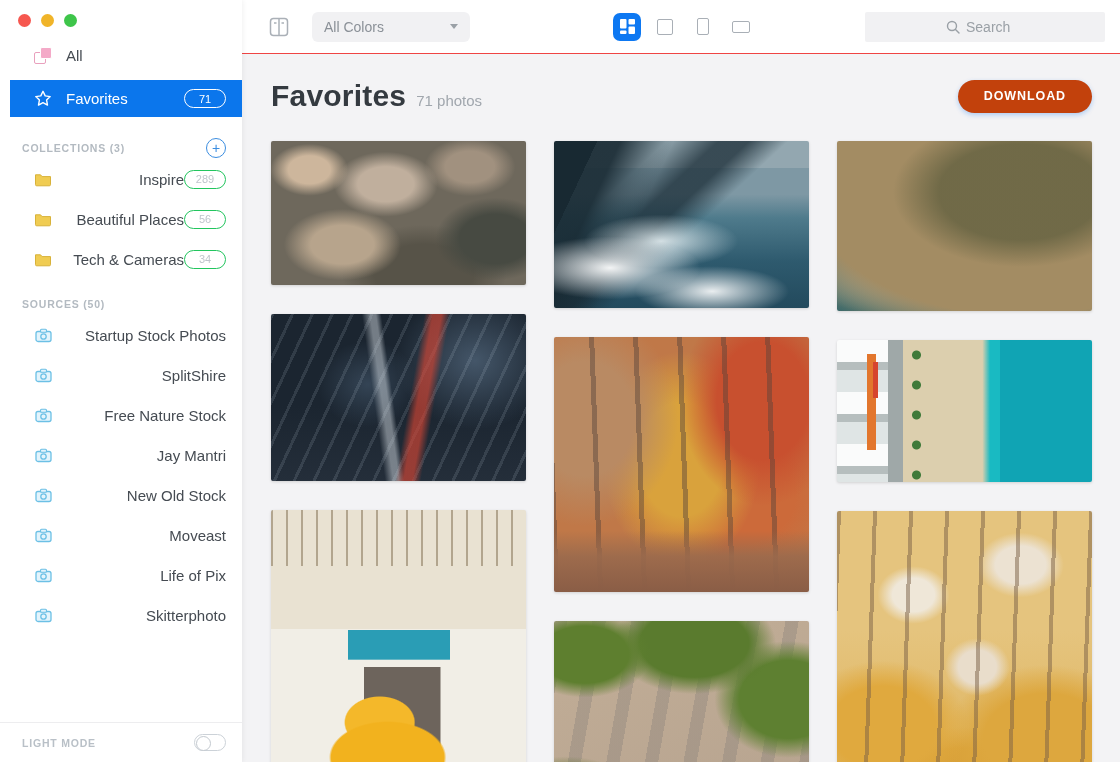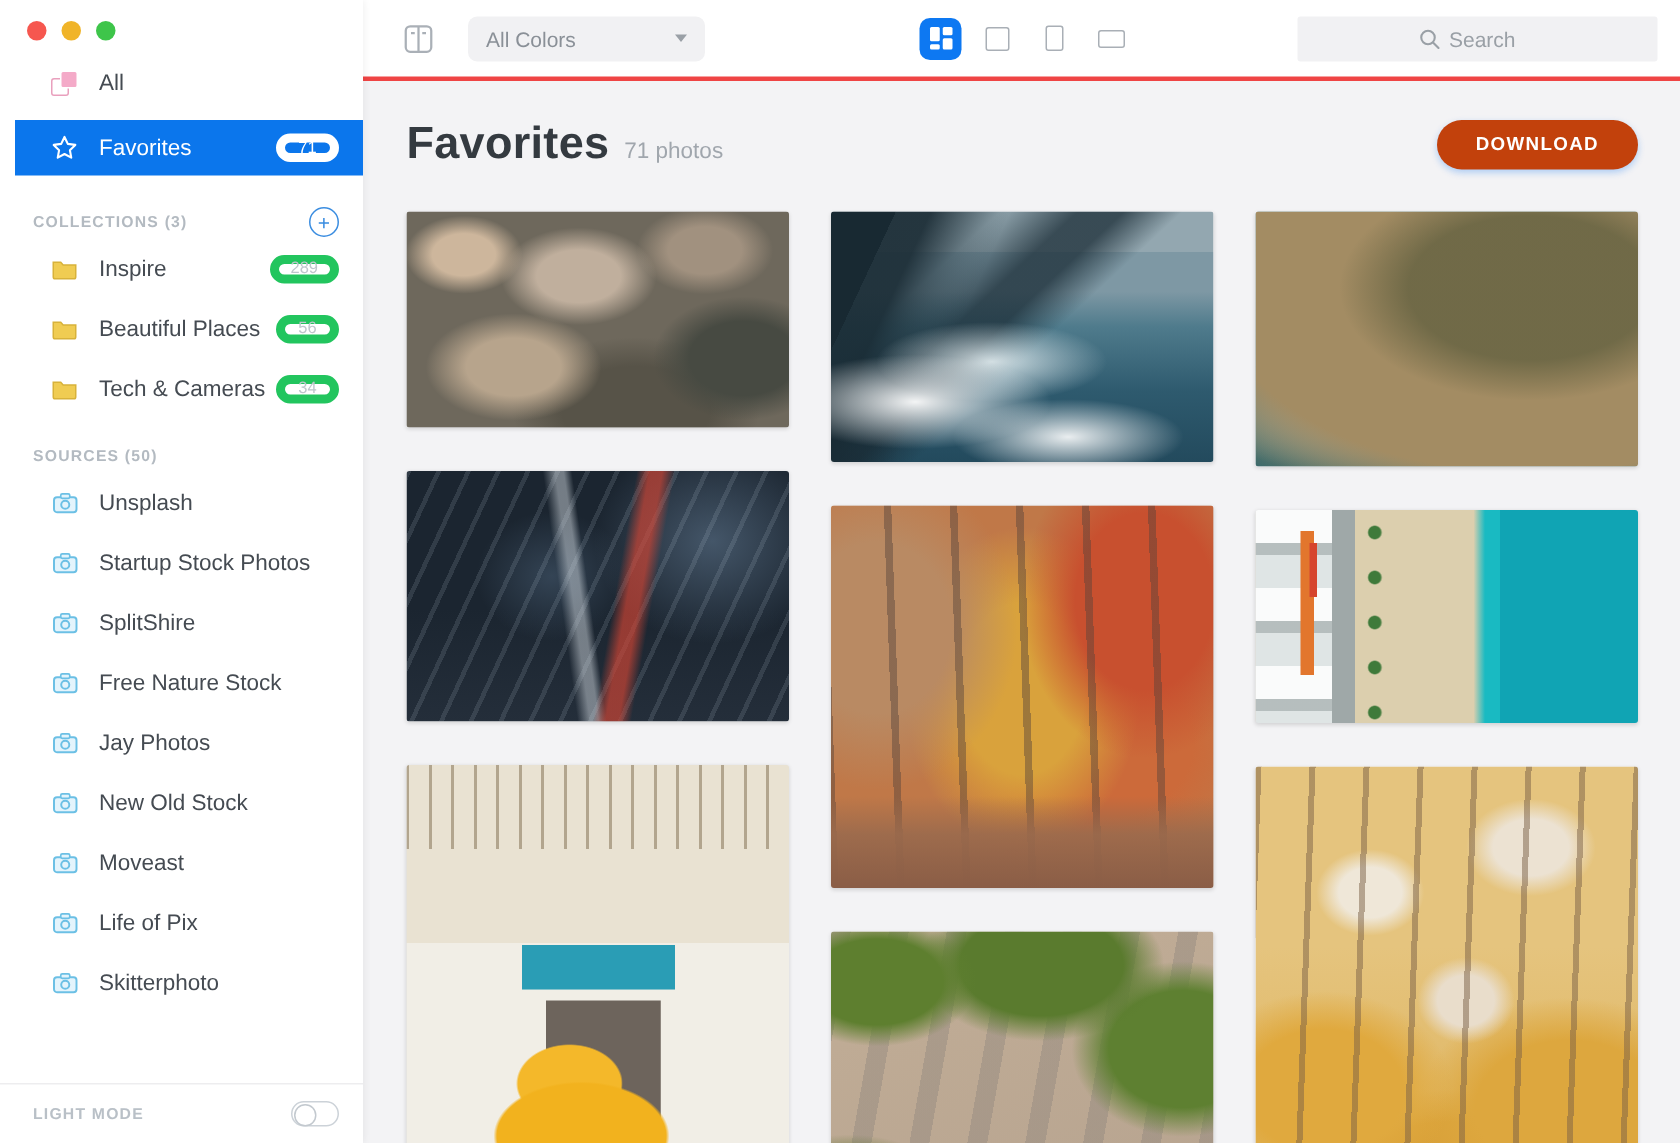--- a/index.html
+++ b/index.html
@@ -20,47 +20,47 @@
   .side-item.selected { background:#0b76ec; color:#ffffff; margin-top:6px; }
 
   .icon-cell { width:22px; display:flex; justify-content:center; align-items:center; flex:0 0 22px; }
 
   
   .all-icon { position:relative; width:18px; height:17px; }
   .all-icon i { position:absolute; width:12px; height:12px; border-radius:2px; }
   .all-icon i.back { left:0; bottom:0; border:1.5px solid #e9a0bd; background:#fff; }
   .all-icon i.front { right:0; top:0; background:#f4aac8; border:1px solid #fff; }
 
-  .badge { min-width:42px; height:19px; border-radius:10px; border:6px solid #22c55e;
+  .badge { min-width:42px; height:19px; border-radius:10px; border:1px solid #22c55e;
     color:#bfc5cc; font-size:11px; display:flex; align-items:center; justify-content:center;
     padding:0 8px; background:transparent; }
   .side-item.selected .badge { border-color:#ffffff; color:#ffffff; }
 
   .sect-head { display:flex; align-items:center; justify-content:space-between;
     padding:0 16px 0 22px; margin-top:20px; height:22px; }
   .sect-head .txt { font-size:10.5px; letter-spacing:.8px; color:#b3bac1; font-weight:bold; }
   .plus-btn { width:20px; height:20px; border-radius:50%; border:1.5px solid #3b8de0;
     background:#fff; color:#3b8de0; font-size:14px; line-height:16px; cursor:pointer;
     display:flex; align-items:center; justify-content:center; }
   .plus-btn::before { content:"+"; margin-top:-1px; }
 
-  .rows .side-item { height:40px; }
+  .rows .side-item { height:40px;text-align:right; }
 
   .side-footer { position:absolute; left:0; bottom:0; width:242px; height:40px;
     border-top:1px solid #ededef; display:flex; align-items:center;
     justify-content:space-between; padding:0 16px 0 22px; background:#fff; }
   .side-footer .txt { font-size:10.5px; letter-spacing:.8px; color:#b9c0c7; font-weight:bold;text-align:right; }
   .toggle { width:32px; height:17px; border:1px solid #ccd2d8; border-radius:9px;
     position:relative; cursor:pointer; background:#fff; }
   .toggle::before { content:""; position:absolute; left:1px; top:1px; width:13px; height:13px;
     border-radius:50%; border:1px solid #c3c9cf; background:#fff; }
 
   
   .topbar { position:absolute; left:242px; top:0; right:0; height:54px; background:#fff;
-    border-bottom:3px solid #ef4444; display:flex; align-items:center; z-index:10; }
+    border-bottom:1px solid #ef4444; display:flex; align-items:center; z-index:10; }
   .tb-gridbtn { margin-left:26px; width:22px; height:22px; background:none; border:none;
     cursor:pointer; display:flex; align-items:center; justify-content:center; }
   .color-filter { margin-left:22px; width:158px; height:30px; background:#f1f1f3;
     border-radius:6px; display:flex; align-items:center; padding:0 12px; cursor:pointer; }
   .color-filter .lbl { color:#8a9097; font-size:14px; flex:1; }
   .caret { width:0; height:0; border-left:4.5px solid transparent;
     border-right:4.5px solid transparent; border-top:5px solid #9aa0a6; }
 
   .view-modes { position:absolute; left:371px; display:flex; align-items:center; gap:10px; }
   .vm-btn { width:28px; height:28px; border:none; background:none; border-radius:7px;
@@ -266,30 +266,20 @@
 
   <div class="rows">
     <div class="side-item">
       <span class="icon-cell">
         <svg width="17" height="15" viewBox="0 0 17 15">
             <rect x="1" y="3.5" width="15" height="10" rx="2" fill="#e4f4fc" stroke="#6cc0e5" stroke-width="1.3"></rect>
             <rect x="5.5" y="1.2" width="6" height="3" rx="1" fill="#e4f4fc" stroke="#6cc0e5" stroke-width="1.1"></rect>
             <circle cx="8.5" cy="8.5" r="2.7" fill="none" stroke="#6cc0e5" stroke-width="1.3"></circle>
           </svg>
       </span>
-      <span class="lbl">Unsplash</span>
-    </div>
-    <div class="side-item">
-      <span class="icon-cell">
-        <svg width="17" height="15" viewBox="0 0 17 15">
-            <rect x="1" y="3.5" width="15" height="10" rx="2" fill="#e4f4fc" stroke="#6cc0e5" stroke-width="1.3"></rect>
-            <rect x="5.5" y="1.2" width="6" height="3" rx="1" fill="#e4f4fc" stroke="#6cc0e5" stroke-width="1.1"></rect>
-            <circle cx="8.5" cy="8.5" r="2.7" fill="none" stroke="#6cc0e5" stroke-width="1.3"></circle>
-          </svg>
-      </span>
       <span class="lbl">Startup Stock Photos</span>
     </div>
     <div class="side-item">
       <span class="icon-cell">
         <svg width="17" height="15" viewBox="0 0 17 15">
             <rect x="1" y="3.5" width="15" height="10" rx="2" fill="#e4f4fc" stroke="#6cc0e5" stroke-width="1.3"></rect>
             <rect x="5.5" y="1.2" width="6" height="3" rx="1" fill="#e4f4fc" stroke="#6cc0e5" stroke-width="1.1"></rect>
             <circle cx="8.5" cy="8.5" r="2.7" fill="none" stroke="#6cc0e5" stroke-width="1.3"></circle>
           </svg>
       </span>
@@ -306,21 +296,21 @@
       <span class="lbl">Free Nature Stock</span>
     </div>
     <div class="side-item">
       <span class="icon-cell">
         <svg width="17" height="15" viewBox="0 0 17 15">
             <rect x="1" y="3.5" width="15" height="10" rx="2" fill="#e4f4fc" stroke="#6cc0e5" stroke-width="1.3"></rect>
             <rect x="5.5" y="1.2" width="6" height="3" rx="1" fill="#e4f4fc" stroke="#6cc0e5" stroke-width="1.1"></rect>
             <circle cx="8.5" cy="8.5" r="2.7" fill="none" stroke="#6cc0e5" stroke-width="1.3"></circle>
           </svg>
       </span>
-      <span class="lbl">Jay Photos</span>
+      <span class="lbl">Jay Mantri</span>
     </div>
     <div class="side-item">
       <span class="icon-cell">
         <svg width="17" height="15" viewBox="0 0 17 15">
             <rect x="1" y="3.5" width="15" height="10" rx="2" fill="#e4f4fc" stroke="#6cc0e5" stroke-width="1.3"></rect>
             <rect x="5.5" y="1.2" width="6" height="3" rx="1" fill="#e4f4fc" stroke="#6cc0e5" stroke-width="1.1"></rect>
             <circle cx="8.5" cy="8.5" r="2.7" fill="none" stroke="#6cc0e5" stroke-width="1.3"></circle>
           </svg>
       </span>
       <span class="lbl">New Old Stock</span>

